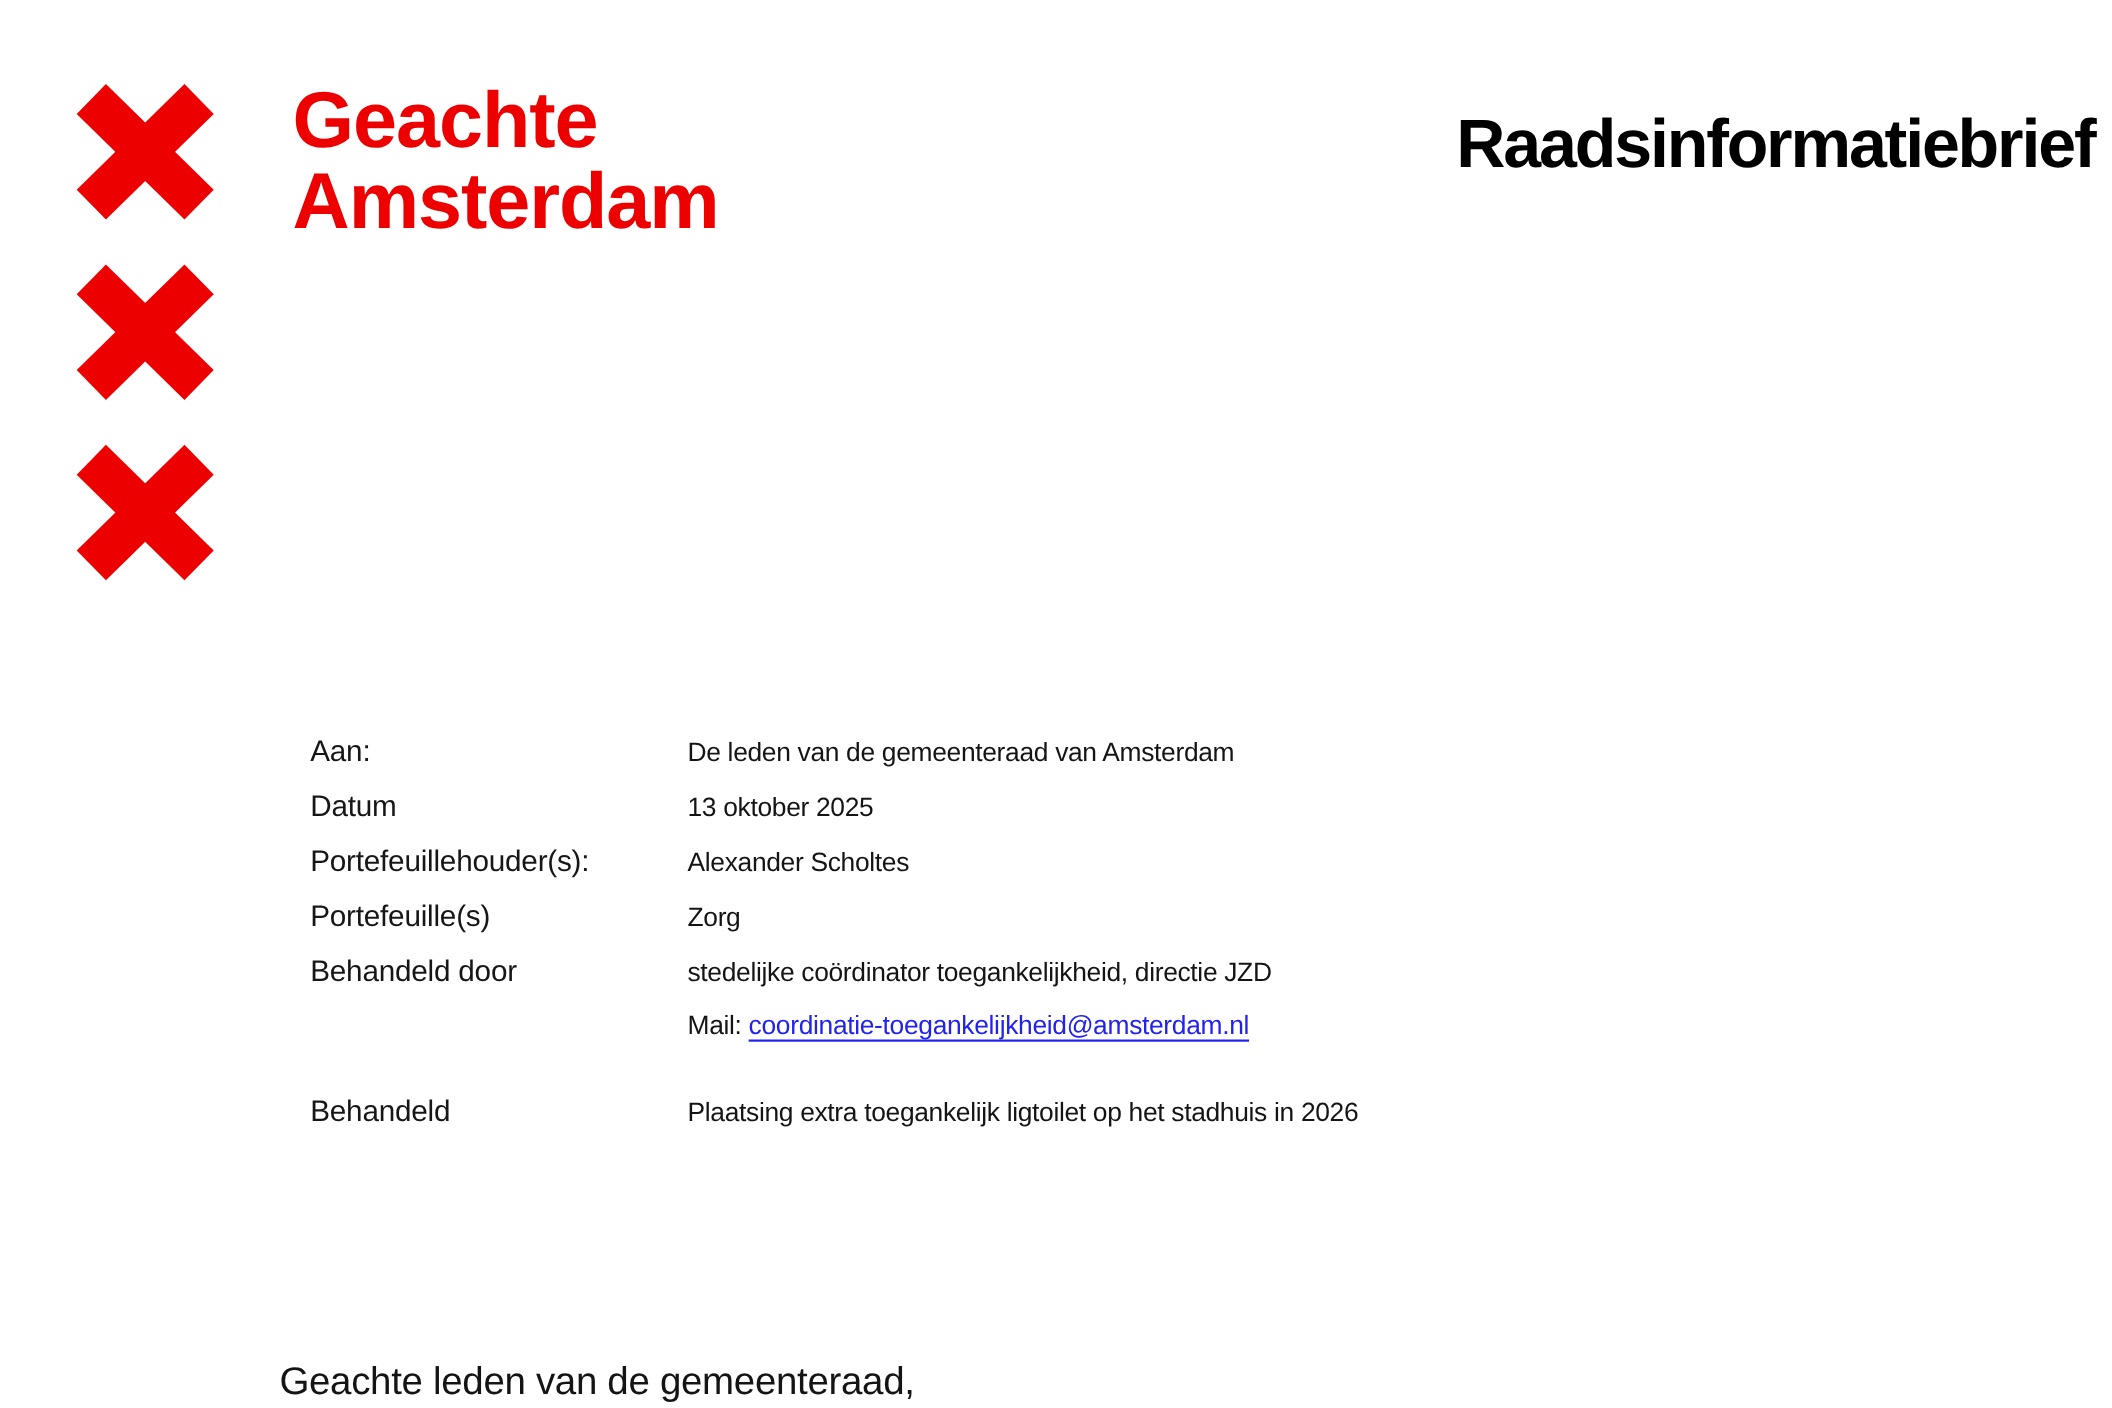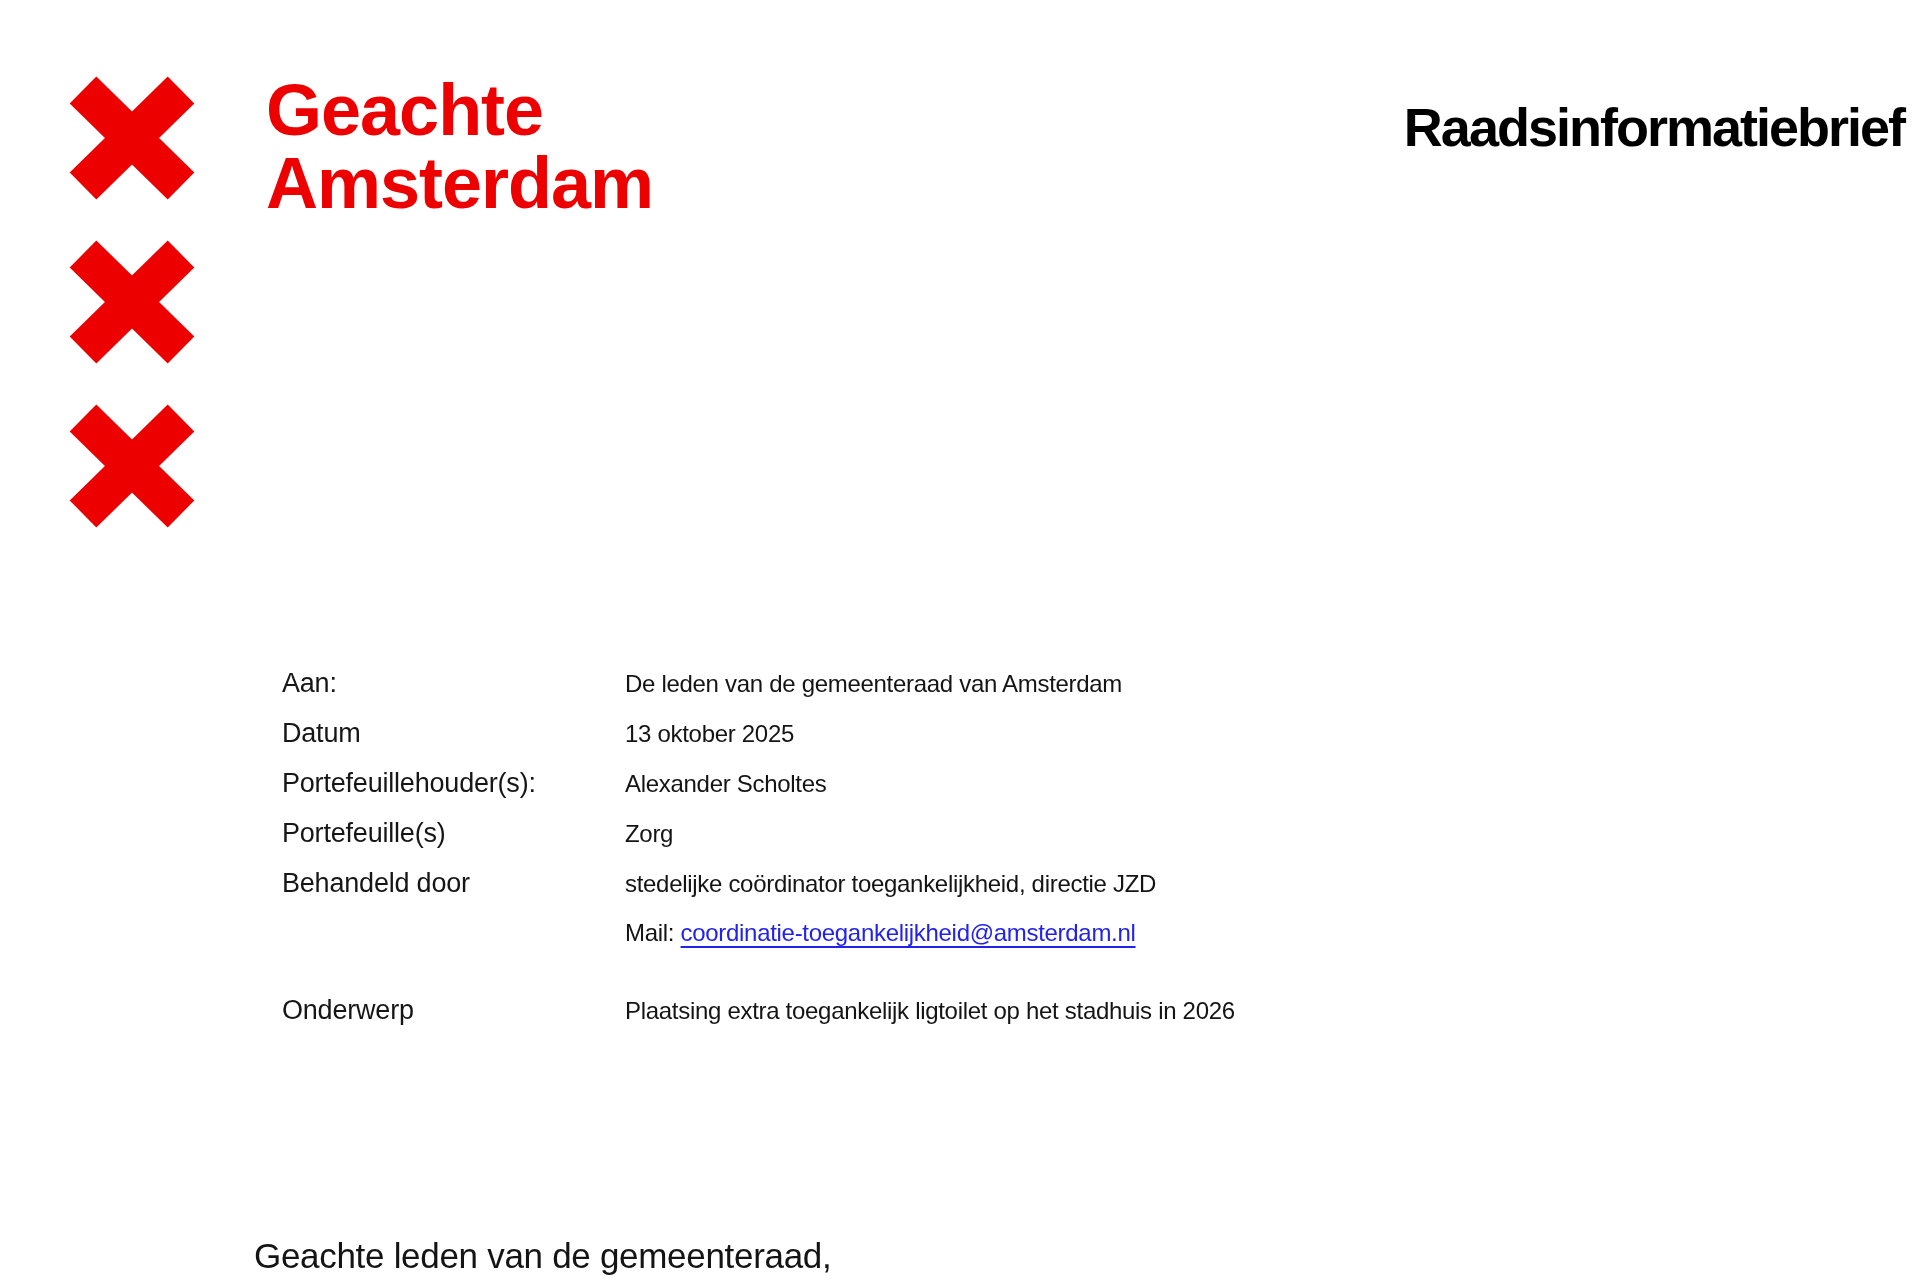--- a/index.html
+++ b/index.html
@@ -23,21 +23,21 @@
   
   .wordmark {
     position: absolute; left: 266px; top: 74px;
     font-size: 72px; font-weight: bold; line-height: 1.02;
     letter-spacing: -1px; color: #EC0000;
   }
 
   
   .title {
     position: absolute; right: 16px; top: 96px; margin: 0;
-    font-size: 54px; font-weight: bold; letter-spacing: -2px;
+    font-size: 62px; font-weight: bold; letter-spacing: -2px;
     color: #000; white-space: nowrap;
   }
 
   
   .meta {
     position: absolute; left: 270px; top: 658px; width: 1500px;
   }
   .meta-row { display: flex; align-items: baseline; height: 50px; }
   .meta-label {
     width: 343px; flex: 0 0 343px;
@@ -114,21 +114,21 @@
       <div class="meta-label">Behandeld door</div>
       <div class="meta-value">stedelijke coördinator toegankelijkheid, directie JZD</div>
     </div>
 
     <div class="meta-row">
       <div class="meta-label"></div>
       <div class="meta-value"><span>Mail: </span><a href="#" class="mail-link">coordinatie-toegankelijkheid@amsterdam.nl</a></div>
     </div>
 
     <div class="meta-row onderwerp">
-      <div class="meta-label">Onderwerp</div>
+      <div class="meta-label">Behandeld</div>
       <div class="meta-value">Plaatsing extra toegankelijk ligtoilet op het stadhuis in 2026</div>
     </div>
 
   </div>
 
   <p class="greeting">Geachte leden van de gemeenteraad,</p>
 
 </div>
 
 </body></html>

